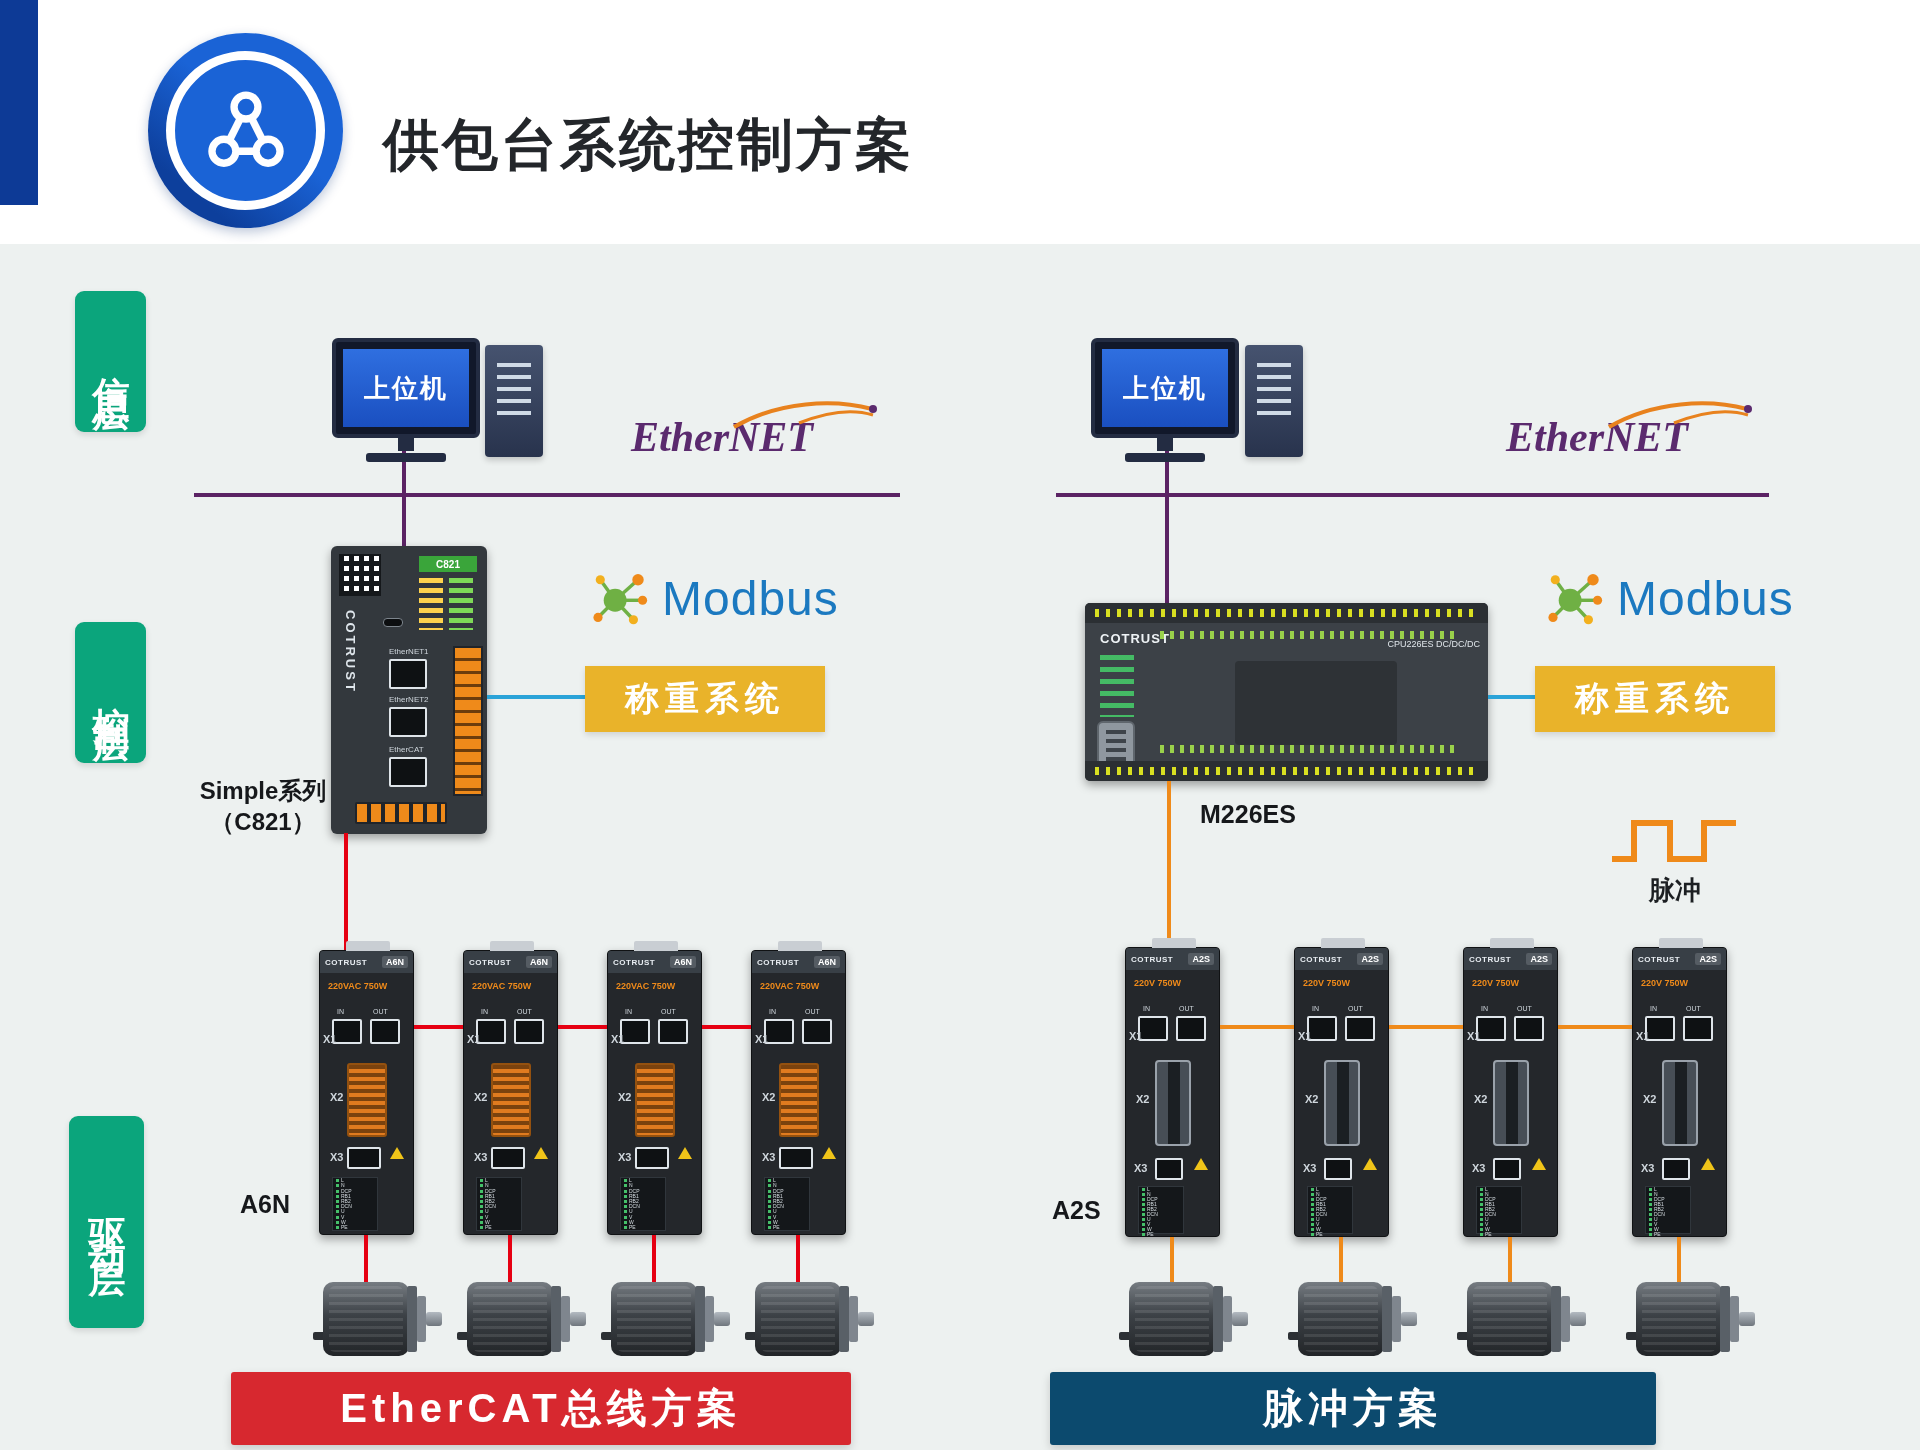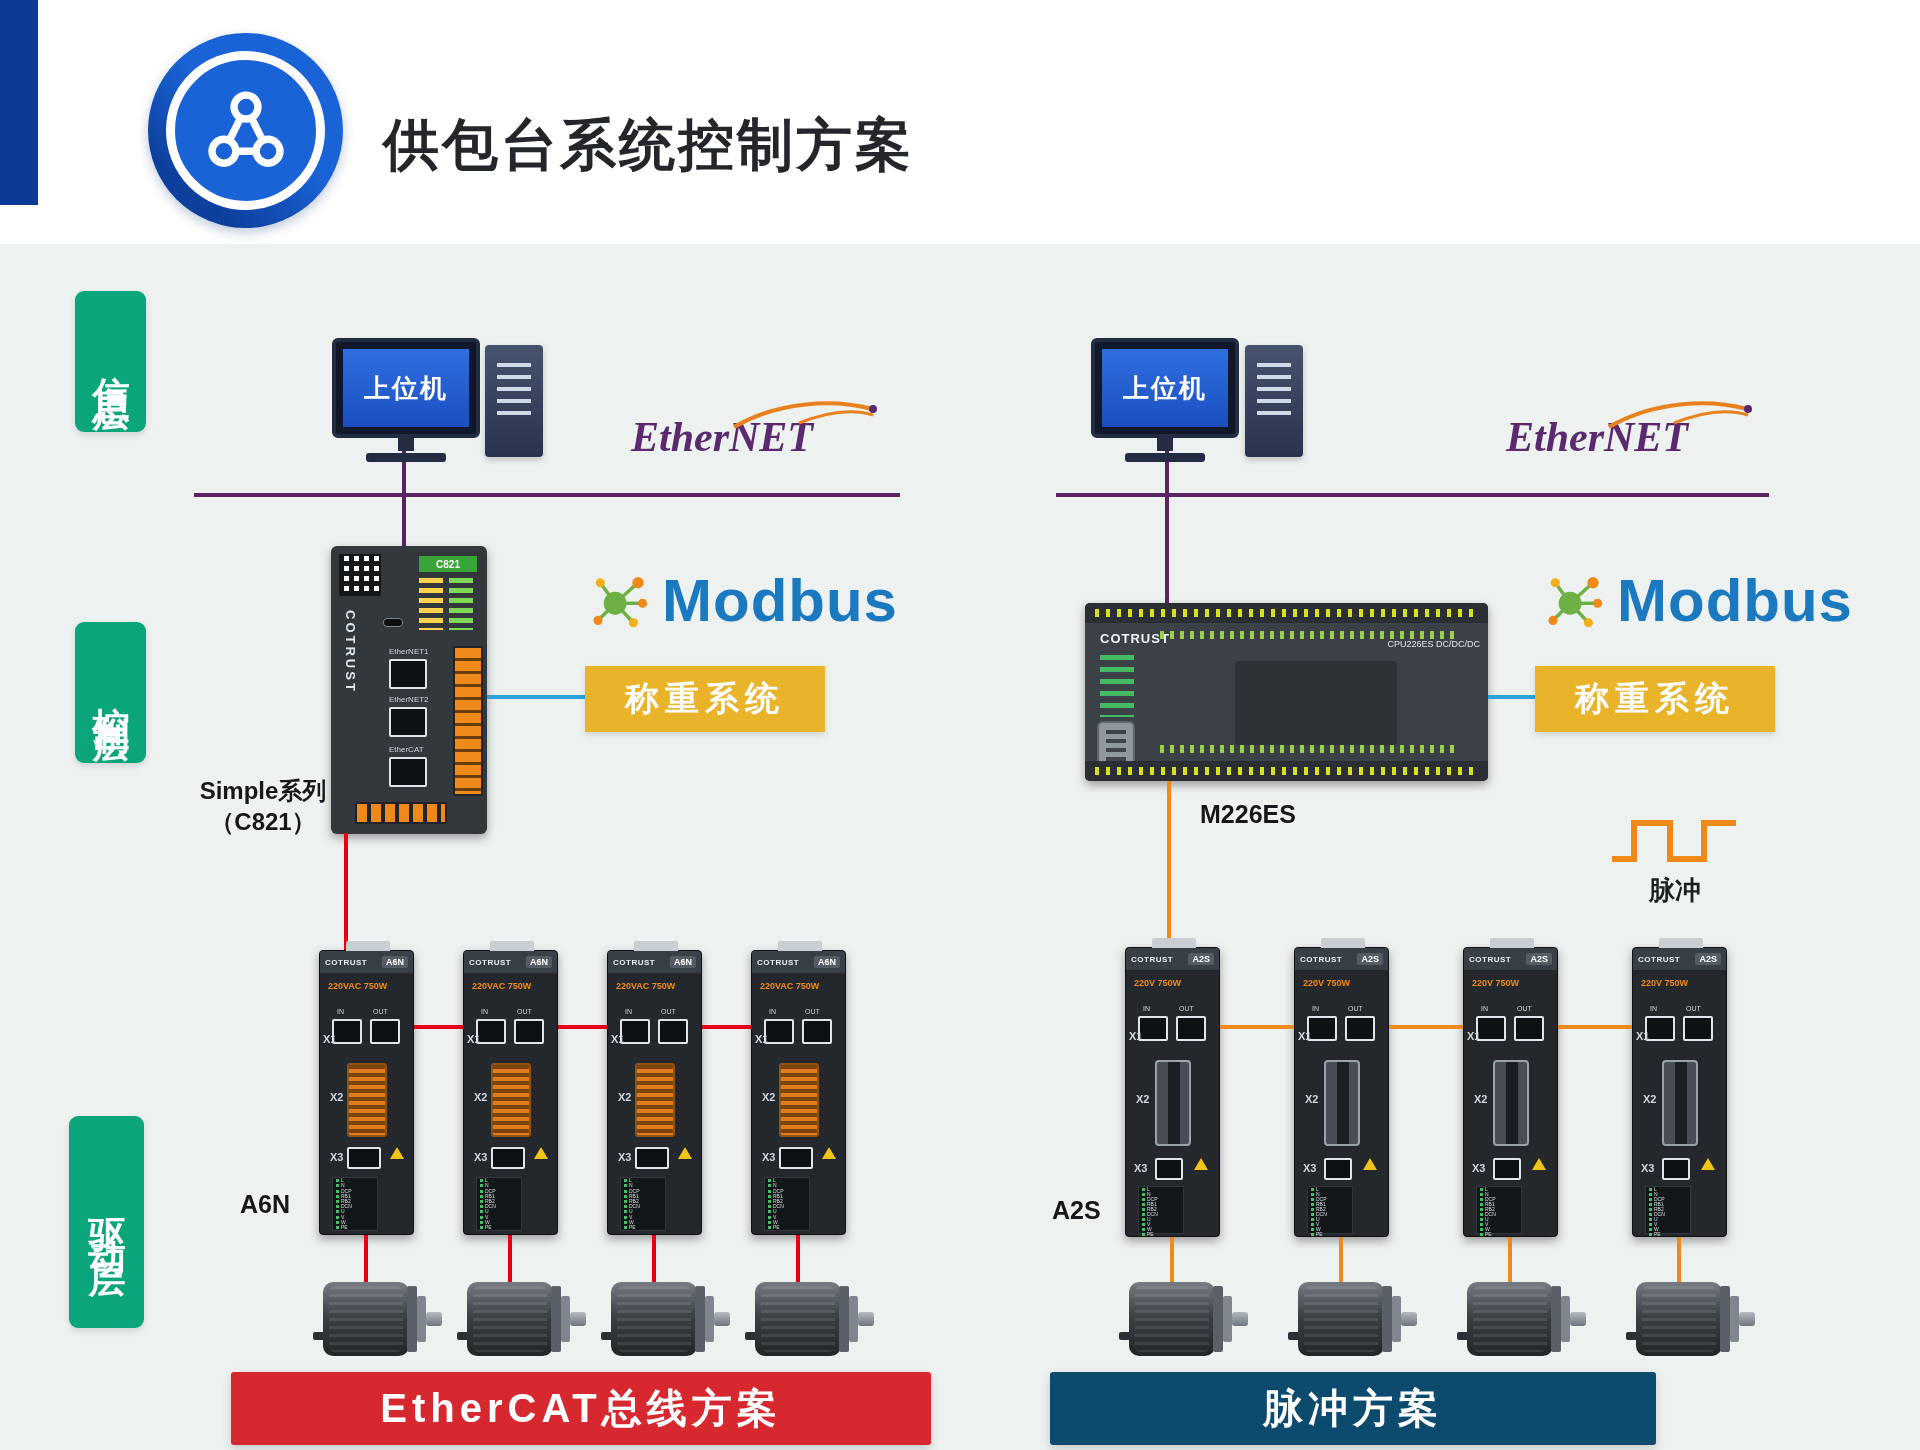--- a/index.html
+++ b/index.html
@@ -42,21 +42,21 @@
     border-radius:4px; position:absolute; box-shadow:0 3px 6px rgba(0,0,0,.2); }
   .tower-vents { position:absolute; left:12px; top:18px; width:34px; height:58px;
     background:repeating-linear-gradient(180deg,#cfdae6 0 4px, transparent 4px 12px); }
 
   
   .enet { width:200px; height:60px; }
   .enet-text { font-family:"Liberation Serif", serif; font-style:italic; font-weight:bold;
     font-size:42px; color:#5b2a6e; }
   .enet-swoosh { position:absolute; right:-48px; top:-16px; }
   .modbus { display:flex; align-items:center; gap:8px; }
-  .modbus-text { font-size:60px; font-weight:bold; color:#1b79c0; letter-spacing:1px; }
+  .modbus-text { font-size:48px; font-weight:normal; color:#1b79c0; letter-spacing:1px; }
   .ecat { width:240px; height:52px; }
   .ecat-text { position:absolute; left:0; top:4px; font-size:40px; font-weight:bold;
     color:#15181b; z-index:2; }
   .ecat-tail { position:absolute; left:82px; top:19px; width:96px; height:16px; background:#e2001a; z-index:1; }
   .ecat-head { position:absolute; left:178px; top:7px; width:0; height:0; z-index:1;
     border-top:20px solid transparent; border-bottom:20px solid transparent; border-left:34px solid #e2001a; }
   .pulse-lab { font-size:26px; font-weight:bold; color:#1c1f22; width:110px; text-align:center; }
 
   
   .weigh { width:240px; height:66px; background:#e9b32a; color:#fff; font-size:34px; font-weight:bold;
@@ -427,21 +427,21 @@
     </div>
       <div class="motor">
       <div class="motor-cable"></div>
       <div class="motor-body"></div>
       <div class="motor-ring"></div>
       <div class="motor-flange"></div>
       <div class="motor-shaft"></div>
     </div>
     </div>
 
-  <div class="plan-banner abs" style="left:231px;top:1372px;width:700px;background:#d7282f;">EtherCAT总线方案</div>
+  <div class="plan-banner abs" style="left:231px;top:1372px;width:620px;background:#d7282f;">EtherCAT总线方案</div>
 
   <div class="hline" style="left:1056px;top:493px;width:713px;height:4px;background:#5b2364;"></div>
   <div class="vline" style="left:1165px;top:450px;width:4px;height:155px;background:#5b2364;"></div>
 
   <div class="abs" style="left:1091px;top:338px;">
     <div class="monitor">
       <div class="screen">
         <span>上位机</span>
       </div>
     </div>

